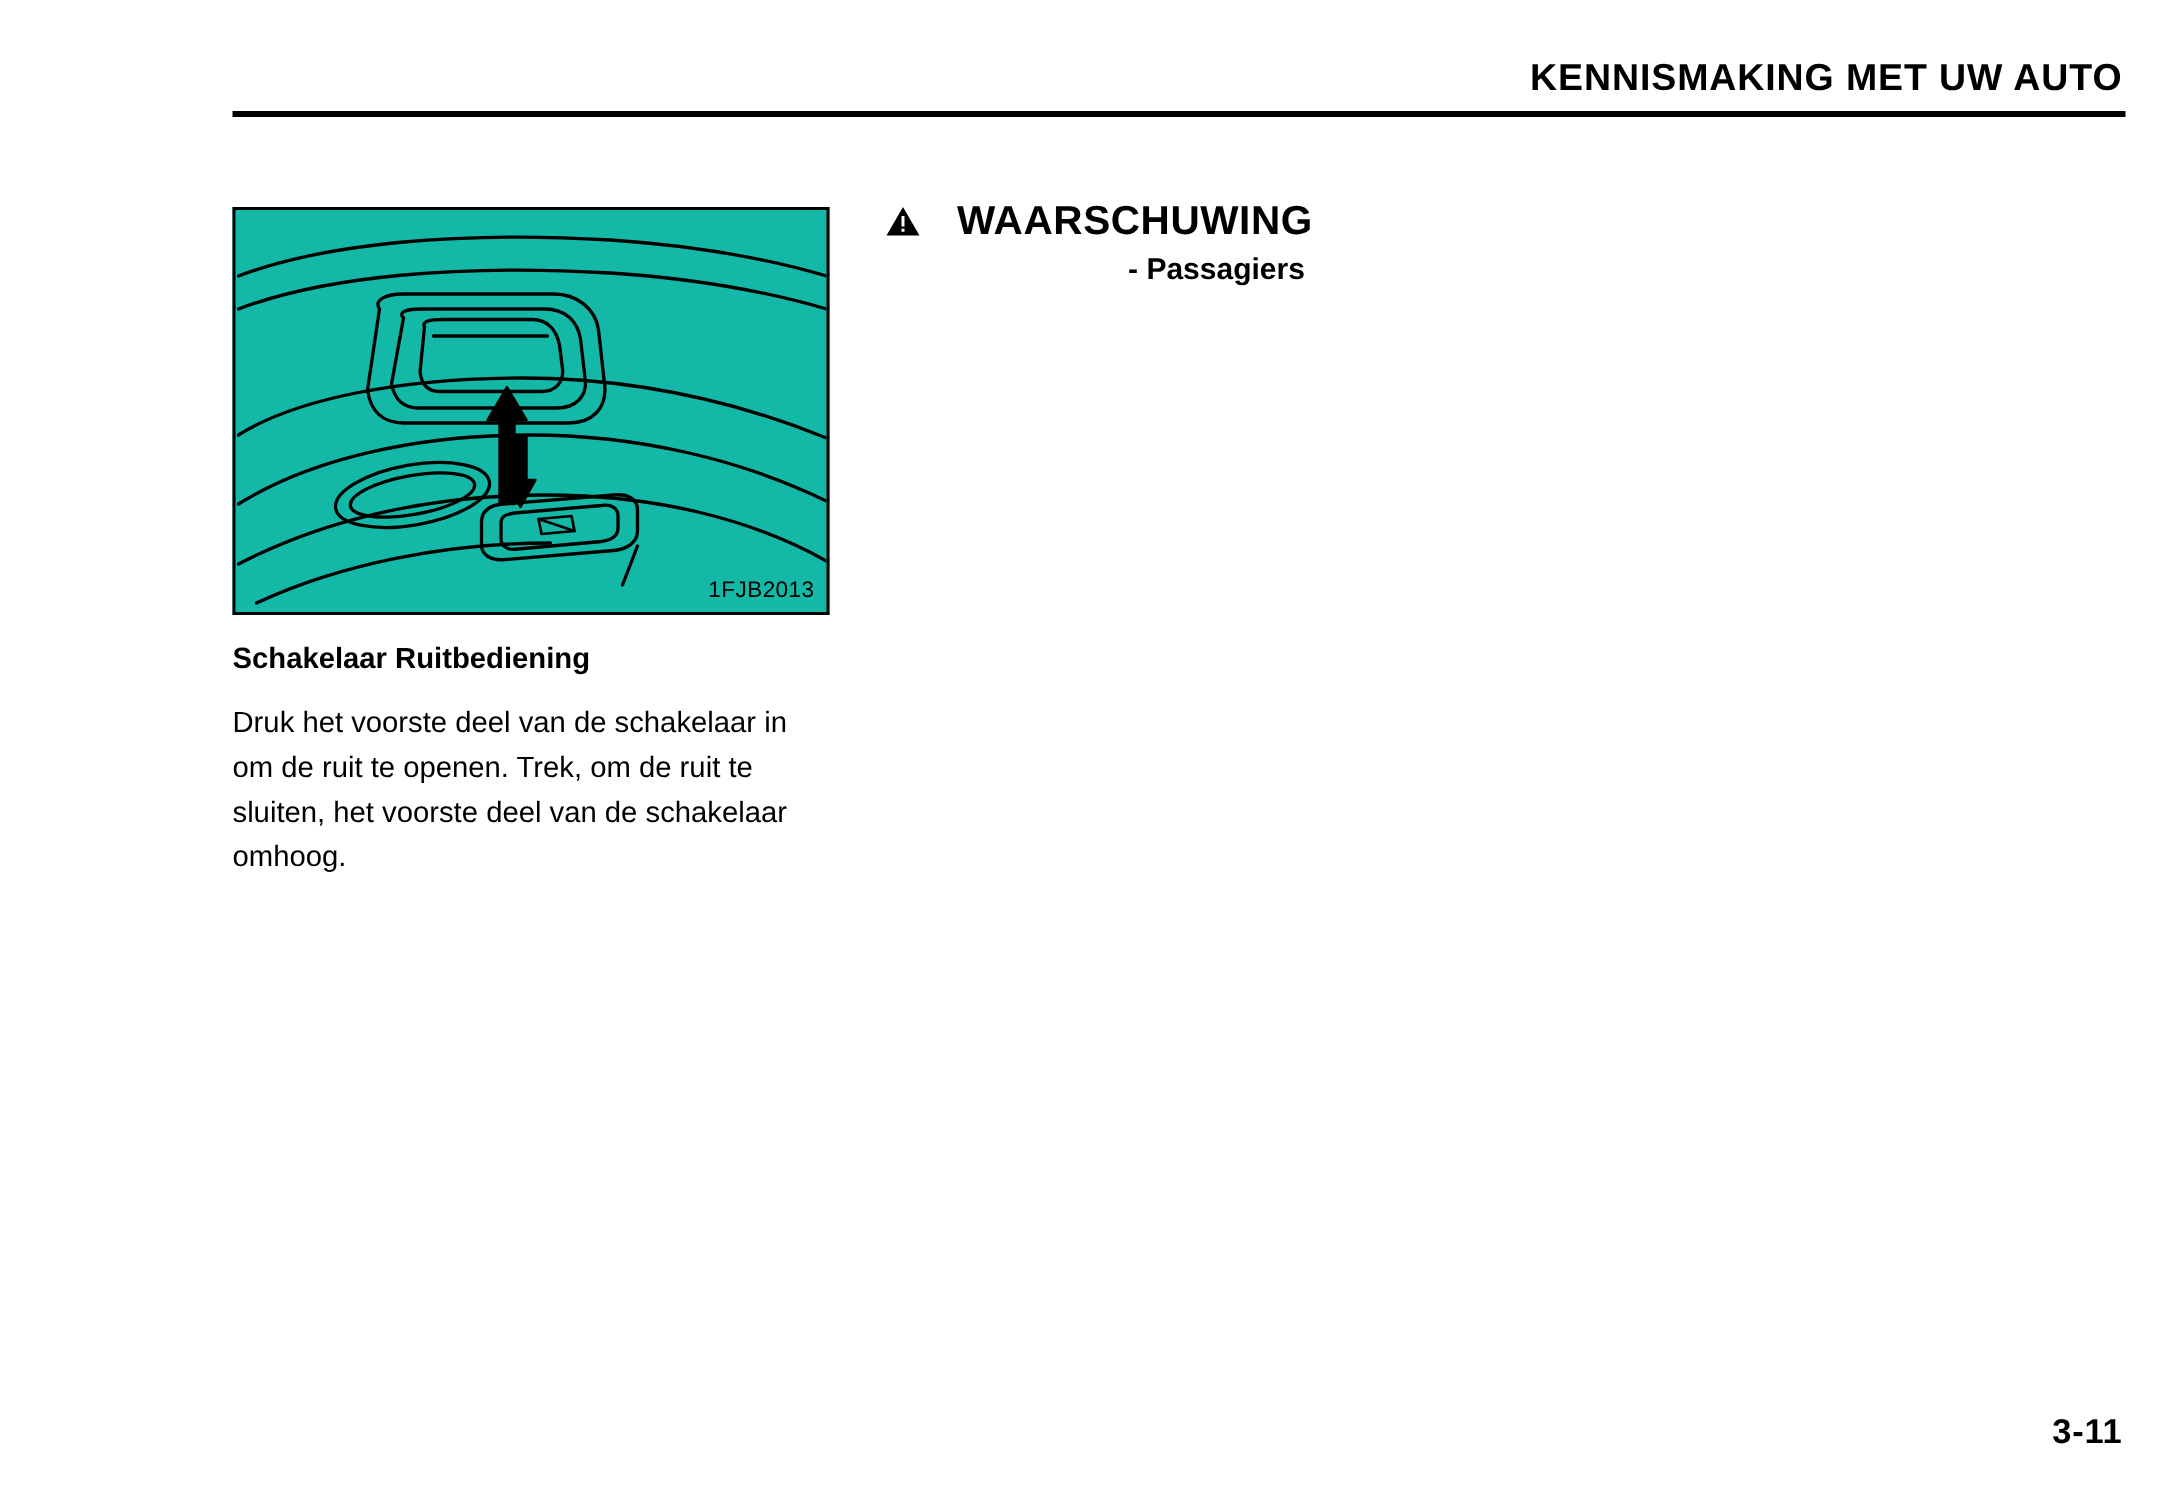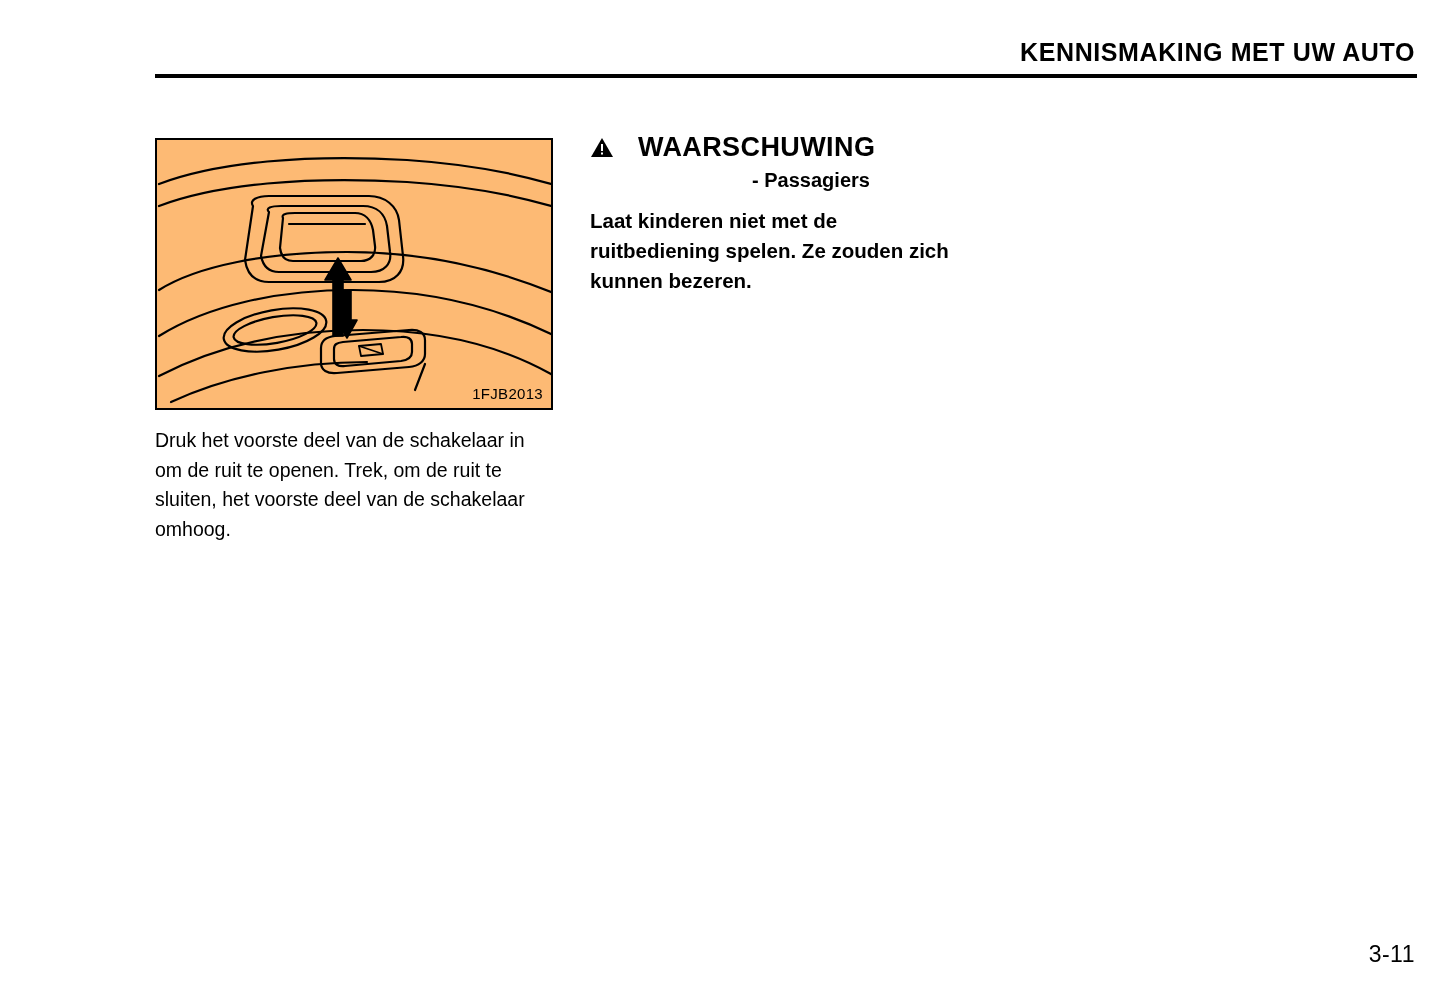--- a/index.html
+++ b/index.html
@@ -49,21 +49,21 @@
     width: 400px;
   }
 
   .figure-box {
     width: 398px;
     height: 272px;
     border: 2px solid #000;
     box-sizing: border-box;
     position: relative;
     overflow: hidden;
-    background: #fdba74;
+    background: #14b8a6;
   }
   .figure-code {
     position: absolute;
     right: 8px;
     bottom: 6px;
     font-size: 15px;
     letter-spacing: 0.3px;
     font-family: "Liberation Sans", sans-serif;
   }
 
@@ -117,21 +117,21 @@
     line-height: 1.46;
     width: 375px;
   }
 
   
   .page-number {
     position: absolute;
     right: 30px;
     bottom: 30px;
     font-size: 23px;
-    font-weight: normal;
+    font-weight: bold;
     letter-spacing: 0.5px;
   }
 </style>
 </head>
 <body>
 
 <div class="page">
 
   <div class="header-title">KENNISMAKING MET UW AUTO</div>
   <div class="header-rule"></div>
@@ -175,35 +175,35 @@
 
           <path d="M176 196 L 186 196 L 186 140 L 194 140 L 181 118 L 168 140 L 176 140 Z"></path>
 
           <path d="M186 150 L 194 150 L 194 180 L 200 180 L 190 198 L 180 180 L 186 180 Z"></path>
         </g>
       </svg>
       <div class="figure-code">1FJB2013</div>
     </div>
 
     <div class="fig-caption">
+      <div>Schakelaar Ruitbediening</div>
     </div>
 
     <div class="body-text">Druk het voorste deel van de schakelaar in om de ruit te openen. Trek, om de ruit te sluiten, het voorste deel van de schakelaar omhoog.</div>
   </div>
 
   <div class="right-col">
     <div class="warn-head">
       <span class="warn-tri">
         <svg width="24" height="21" viewBox="0 0 24 21">
           <polygon points="12,1 23,20 1,20" fill="#000"></polygon>
           <rect x="11" y="7" width="2" height="7" fill="#fff"></rect>
           <rect x="11" y="15.5" width="2" height="2" fill="#fff"></rect>
         </svg>
       </span>
       <span>WAARSCHUWING</span>
     </div>
     <div class="warn-sub">- Passagiers</div>
-    <div class="warn-body">Laat kinderen niet met de ruitbediening spelen. Ze zouden zich kunnen bezeren.</div>
   </div>
 
   <div class="page-number">3-11</div>
 
 </div>
 
 </body></html>

